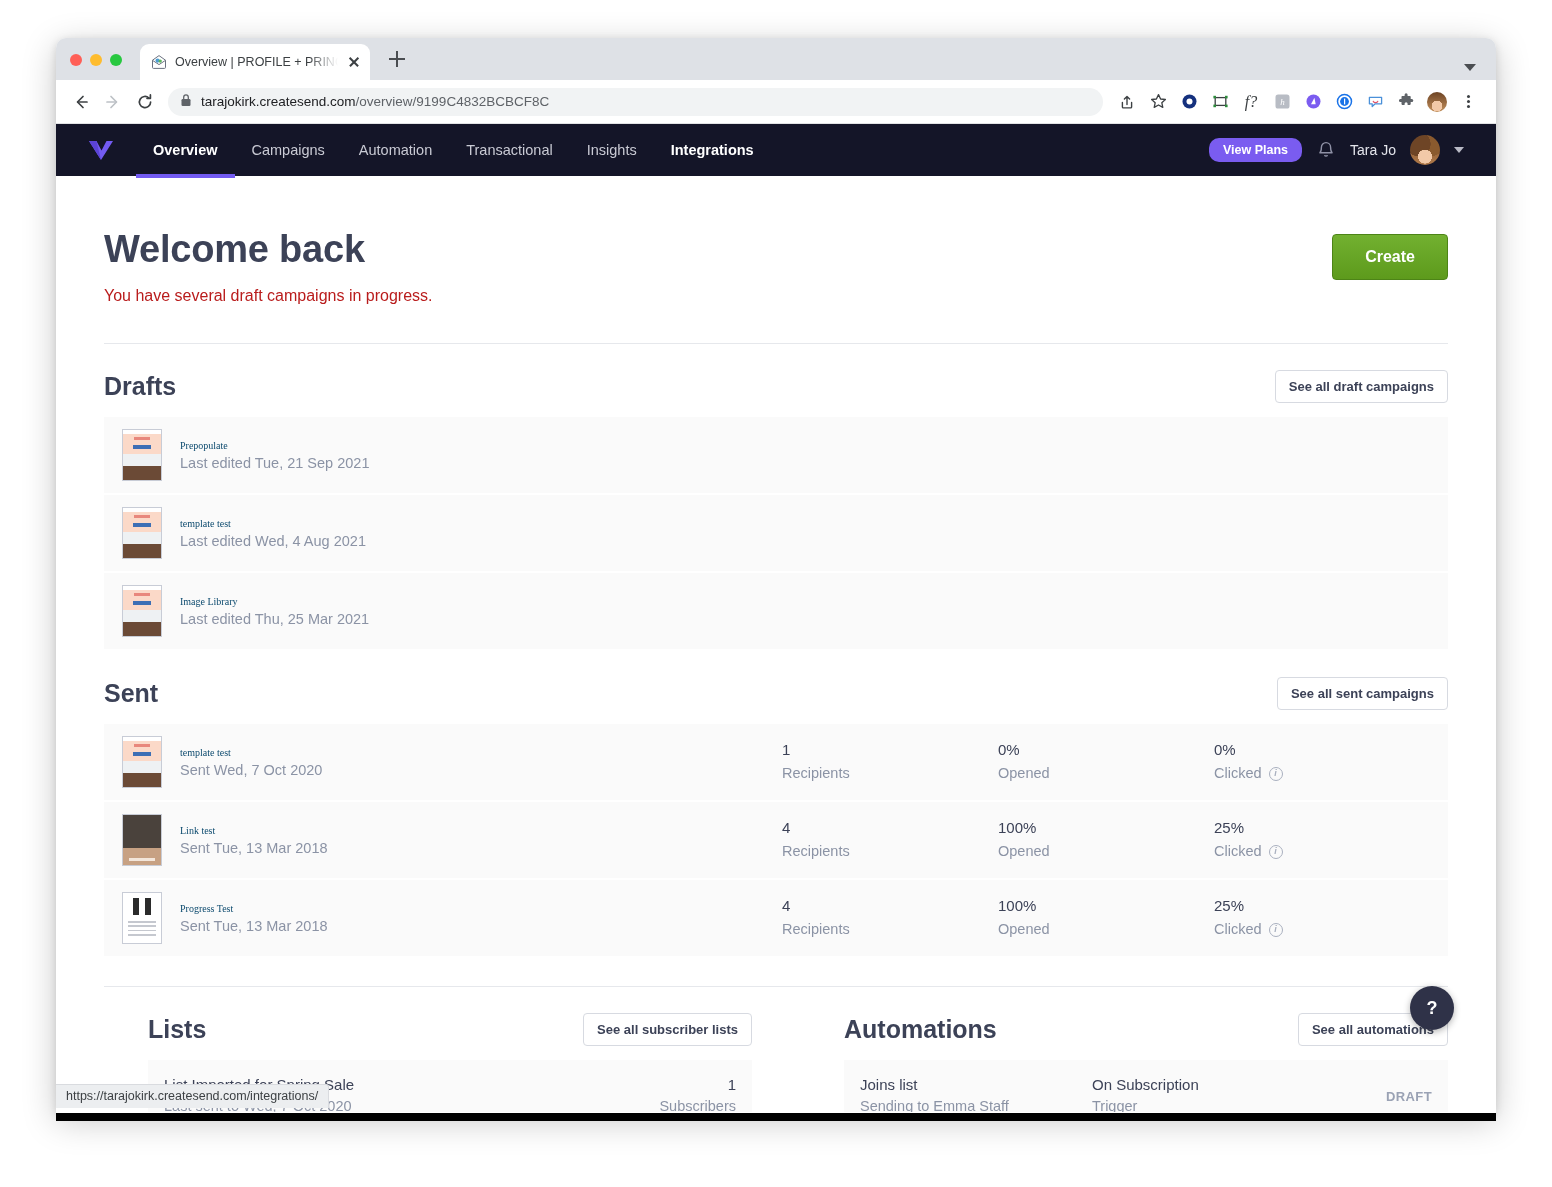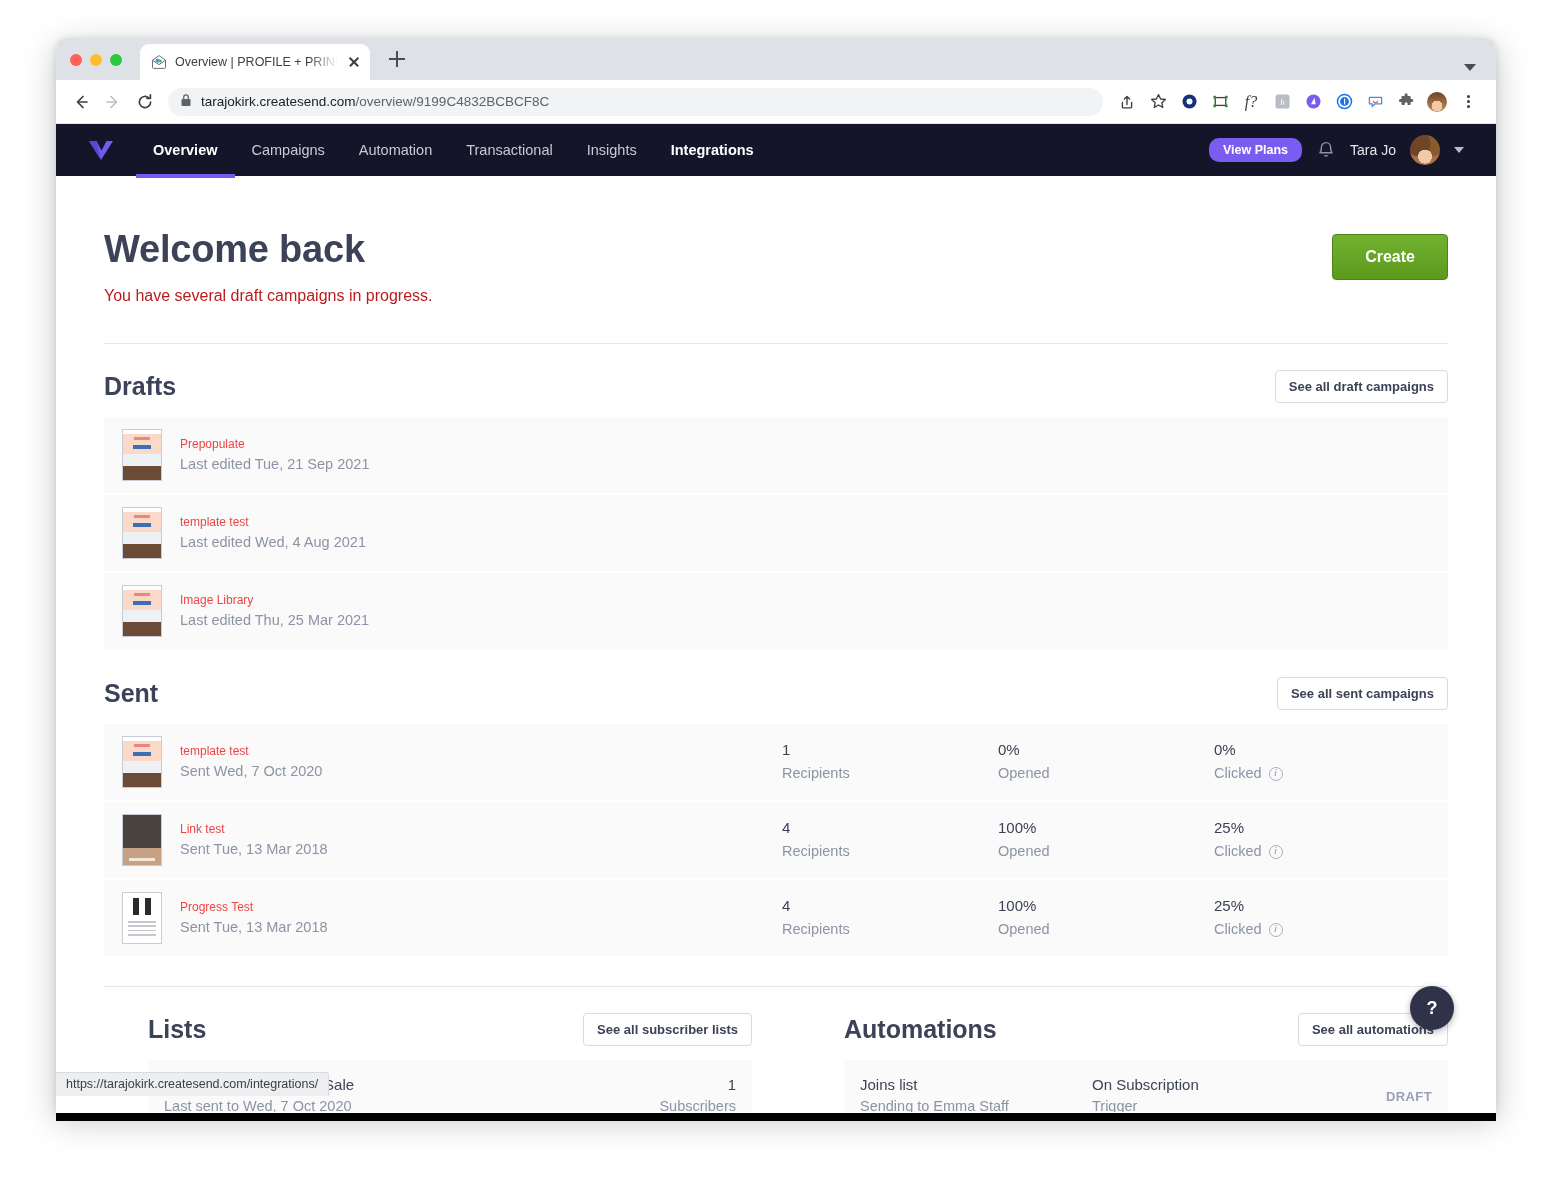--- a/index.html
+++ b/index.html
@@ -400,23 +400,24 @@
     content: "";
     position: absolute;
     left: 12%; top: 56%;
     width: 76%; height: 34%;
     background:
       repeating-linear-gradient(#c5c8cf 0 1.6px, #ffffff 1.6px 4.4px);
   }
 
   .row-main { margin-left: 18px; flex: 0 0 auto; min-width: 0; }
   .row-title {
-    font-size: 12px;
-    color: #ef4444;
+    font-size: 10px;
+    color: #0c4a6e;
     line-height: 1.45;
+    font-family: Liberation Serif, serif;
   }
   .row-sub {
     font-size: 14.5px;
     color: #8b93a5;
     line-height: 1.5;
     margin-top: 2px;
   }
 
   .metrics { margin-left: auto; display: flex; flex: 0 0 auto; }
   .metric { width: 216px; }
@@ -498,21 +499,21 @@
     font-weight: bold;
     cursor: pointer;
     box-shadow: 0 2px 7px rgba(0,0,0,0.3);
     z-index: 30;
   }
 
   
   .status-bar {
     position: absolute;
     left: 0;
-    bottom: 16px;
+    bottom: 4px;
     background: #eceef0;
     border-top: 1px solid #d9dbdf;
     border-right: 1px solid #d9dbdf;
     border-radius: 0 3px 0 0;
     font-size: 12.5px;
     color: #3c4043;
     padding: 4px 10px 5px 10px;
     z-index: 40;
     white-space: nowrap;
   }

